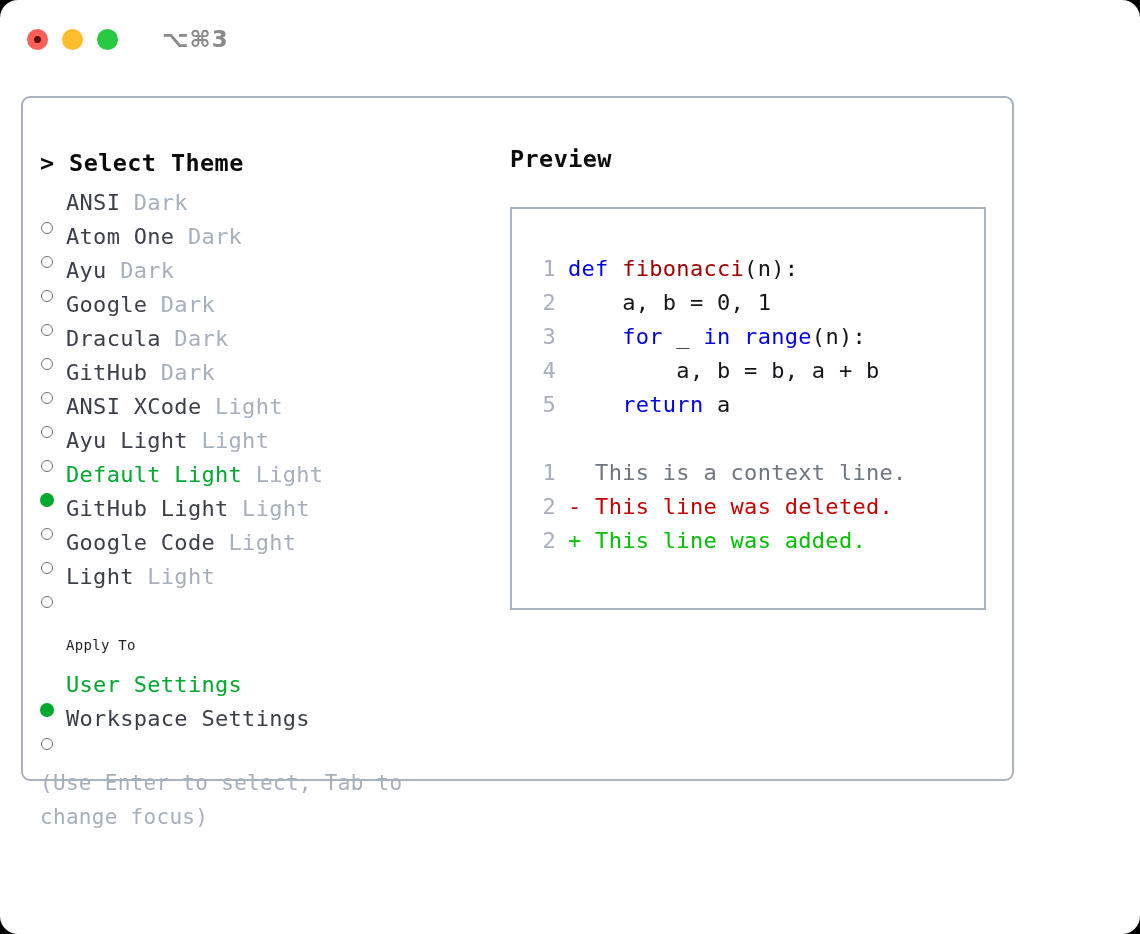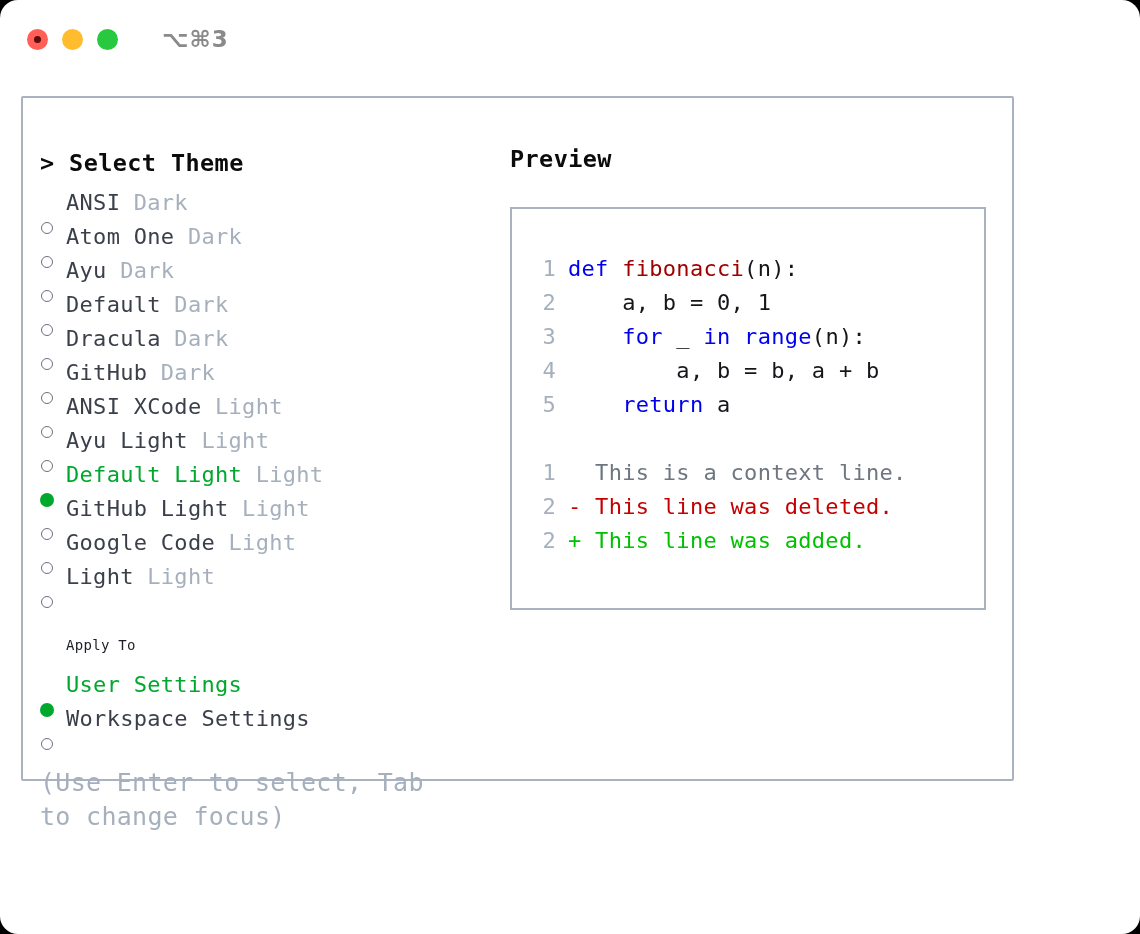--- a/index.html
+++ b/index.html
@@ -48,21 +48,21 @@
     color: #8a8a8a;
     letter-spacing: 1px;
     font-family: "DejaVu Sans", sans-serif;
   }
   
   .panel {
     position: absolute;
     left: 21px; top: 96px;
     width: 993px; height: 685px;
     border: 2px solid #a9b3bf;
-    border-radius: 2px;
+    border-radius: 9px;
     background: #ffffff;
   }
   .panel-inner {
     position: relative;
     width: 100%; height: 100%;
     display: flex;
   }
   
   .left-col {
     width: 465px;
@@ -115,21 +115,21 @@
     font-size: 14px;
     line-height: 34px;
     color: #1d2026;
     padding-left: 26px;
     white-space: pre;
     letter-spacing: 0.3px;
   }
   .spacer-row { height: 34px; }
   .hint {
     margin-top: 30px;
-    font-size: 25px;
+    font-size: 21px;
     line-height: 34px;
     color: #a6b0bd;
     width: 400px;
     letter-spacing: 0.3px;
   }
   
   .right-col {
     padding: 44px 0 0 22px;
     width: 505px;
   }
@@ -190,21 +190,21 @@
 
   <div class="panel">
     <div class="panel-inner">
 
       <div class="left-col">
         <div class="section-header">&gt; Select Theme</div>
         <div class="theme-list" id="theme-list">
             <div class="theme-row"><span class="marker"><span class="ring"></span></span><span class="theme-name">ANSI</span><span class="theme-tag"> Dark</span></div>
             <div class="theme-row"><span class="marker"><span class="ring"></span></span><span class="theme-name">Atom One</span><span class="theme-tag"> Dark</span></div>
             <div class="theme-row"><span class="marker"><span class="ring"></span></span><span class="theme-name">Ayu</span><span class="theme-tag"> Dark</span></div>
-            <div class="theme-row"><span class="marker"><span class="ring"></span></span><span class="theme-name">Default</span><span class="theme-tag"> Dark</span></div>
+            <div class="theme-row"><span class="marker"><span class="ring"></span></span><span class="theme-name">Google</span><span class="theme-tag"> Dark</span></div>
             <div class="theme-row"><span class="marker"><span class="ring"></span></span><span class="theme-name">Dracula</span><span class="theme-tag"> Dark</span></div>
             <div class="theme-row"><span class="marker"><span class="ring"></span></span><span class="theme-name">GitHub</span><span class="theme-tag"> Dark</span></div>
             <div class="theme-row"><span class="marker"><span class="ring"></span></span><span class="theme-name">ANSI XCode</span><span class="theme-tag"> Light</span></div>
             <div class="theme-row"><span class="marker"><span class="ring"></span></span><span class="theme-name">Ayu Light</span><span class="theme-tag"> Light</span></div>
             <div class="theme-row selected"><span class="marker"><span class="dot"></span></span><span class="theme-name">Default Light</span><span class="theme-tag"> Light</span></div>
             <div class="theme-row"><span class="marker"><span class="ring"></span></span><span class="theme-name">GitHub Light</span><span class="theme-tag"> Light</span></div>
             <div class="theme-row"><span class="marker"><span class="ring"></span></span><span class="theme-name">Google Code</span><span class="theme-tag"> Light</span></div>
             <div class="theme-row"><span class="marker"><span class="ring"></span></span><span class="theme-name">Light</span><span class="theme-tag"> Light</span></div>
           </div>
         <div class="spacer-row"></div>

